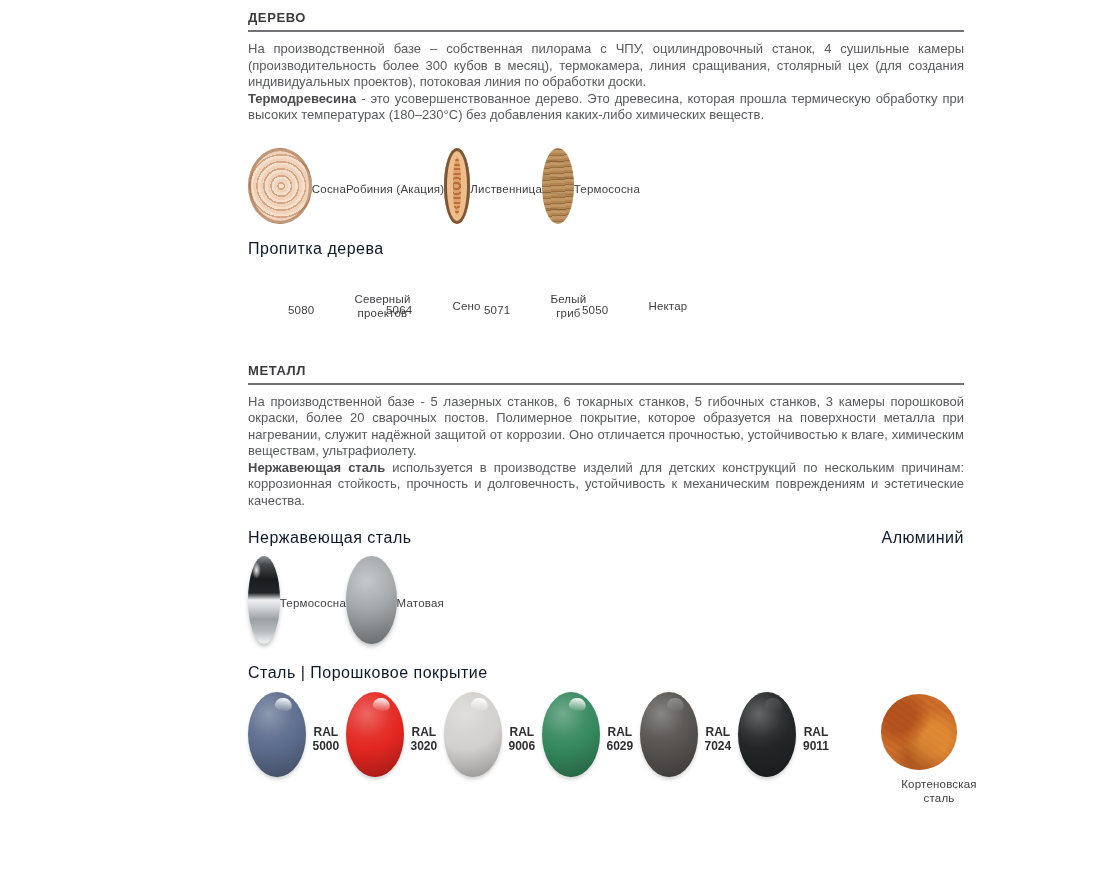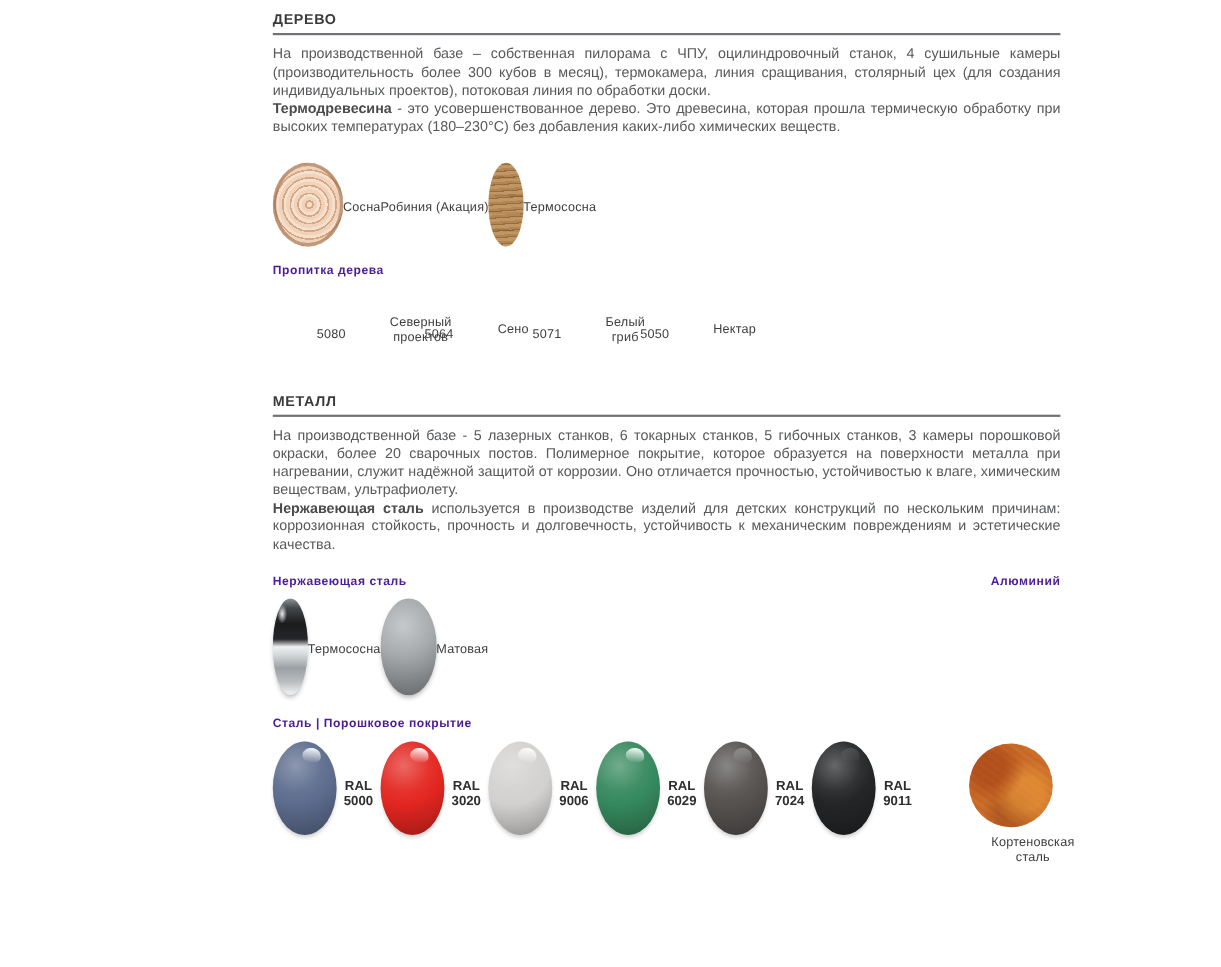--- a/index.html
+++ b/index.html
@@ -4,21 +4,21 @@
 <style>
   html,body{margin:0;padding:0;background:#fff;}
   .page{position:relative;width:1110px;height:879px;background:#fff;overflow:hidden;
         font-family:"Liberation Sans",sans-serif;}
   .content{position:absolute;left:248px;top:10px;width:716px;}
 
   .sec-title{margin:0;font-size:13px;font-weight:bold;color:#3b3b3d;letter-spacing:.6px;}
   .rule{height:2px;background:#717275;margin-top:5px;margin-bottom:9px;}
   .body{margin:0;font-size:13px;line-height:16.5px;color:#58595b;text-align:justify;}
   .body b{color:#4b4b4d;}
-  .sub-title{margin:0;font-size:11px;font-weight:bold;color:#4c1d95;letter-spacing:.5px;}
+  .sub-title{margin:0;font-size:16px;font-weight:normal;color:#0f172a;letter-spacing:.5px;}
 
   .swatch-row{display:flex;margin-top:24px;}
   .swatch-item{width:98px;display:flex;flex-direction:row;align-items:center;}
   .circle{width:76px;height:76px;border-radius:50%;position:relative;background:#ddd;}
   .circle::before{content:"";position:absolute;inset:0;border-radius:50%;}
   .swatch-label{margin-top:8px;font-size:11.5px;line-height:13.5px;color:#3e3e40;
                 text-align:center;letter-spacing:.2px;white-space:nowrap;}
   .swatch-label.wrap{white-space:normal;max-width:92px;padding-left:40px;}
   .code-label{margin-top:9px;font-size:12px;font-weight:bold;color:#2e2e30;text-align:center;}
 
@@ -109,20 +109,24 @@
       <div class="swatch-row">
         <div class="swatch-item">
           <div class="circle tex-pine" style="background-color: rgb(233, 198, 168);"></div>
           <div class="swatch-label">Сосна</div>
         </div>
         <div class="swatch-item">
           <div class="circle tex-robinia" style="background-color: rgb(168, 136, 92);"></div>
           <div class="swatch-label">Робиния (Акация)</div>
         </div>
         <div class="swatch-item">
+          <div class="circle tex-larch" style="background-color: rgb(205, 127, 64);"></div>
+          <div class="swatch-label">Лиственница</div>
+        </div>
+        <div class="swatch-item">
           <div class="circle tex-thermo" style="background-color: rgb(178, 133, 81);"></div>
           <div class="swatch-label">Термососна</div>
         </div>
       </div>
 
       <h2 class="sub-title" style="margin-top:16px;">Пропитка дерева</h2>
 
       <div class="swatch-row" style="margin-top:11px;">
         <div class="swatch-item">
           <div class="circle tex-5080" style="background-color: rgb(230, 220, 193);"></div>

